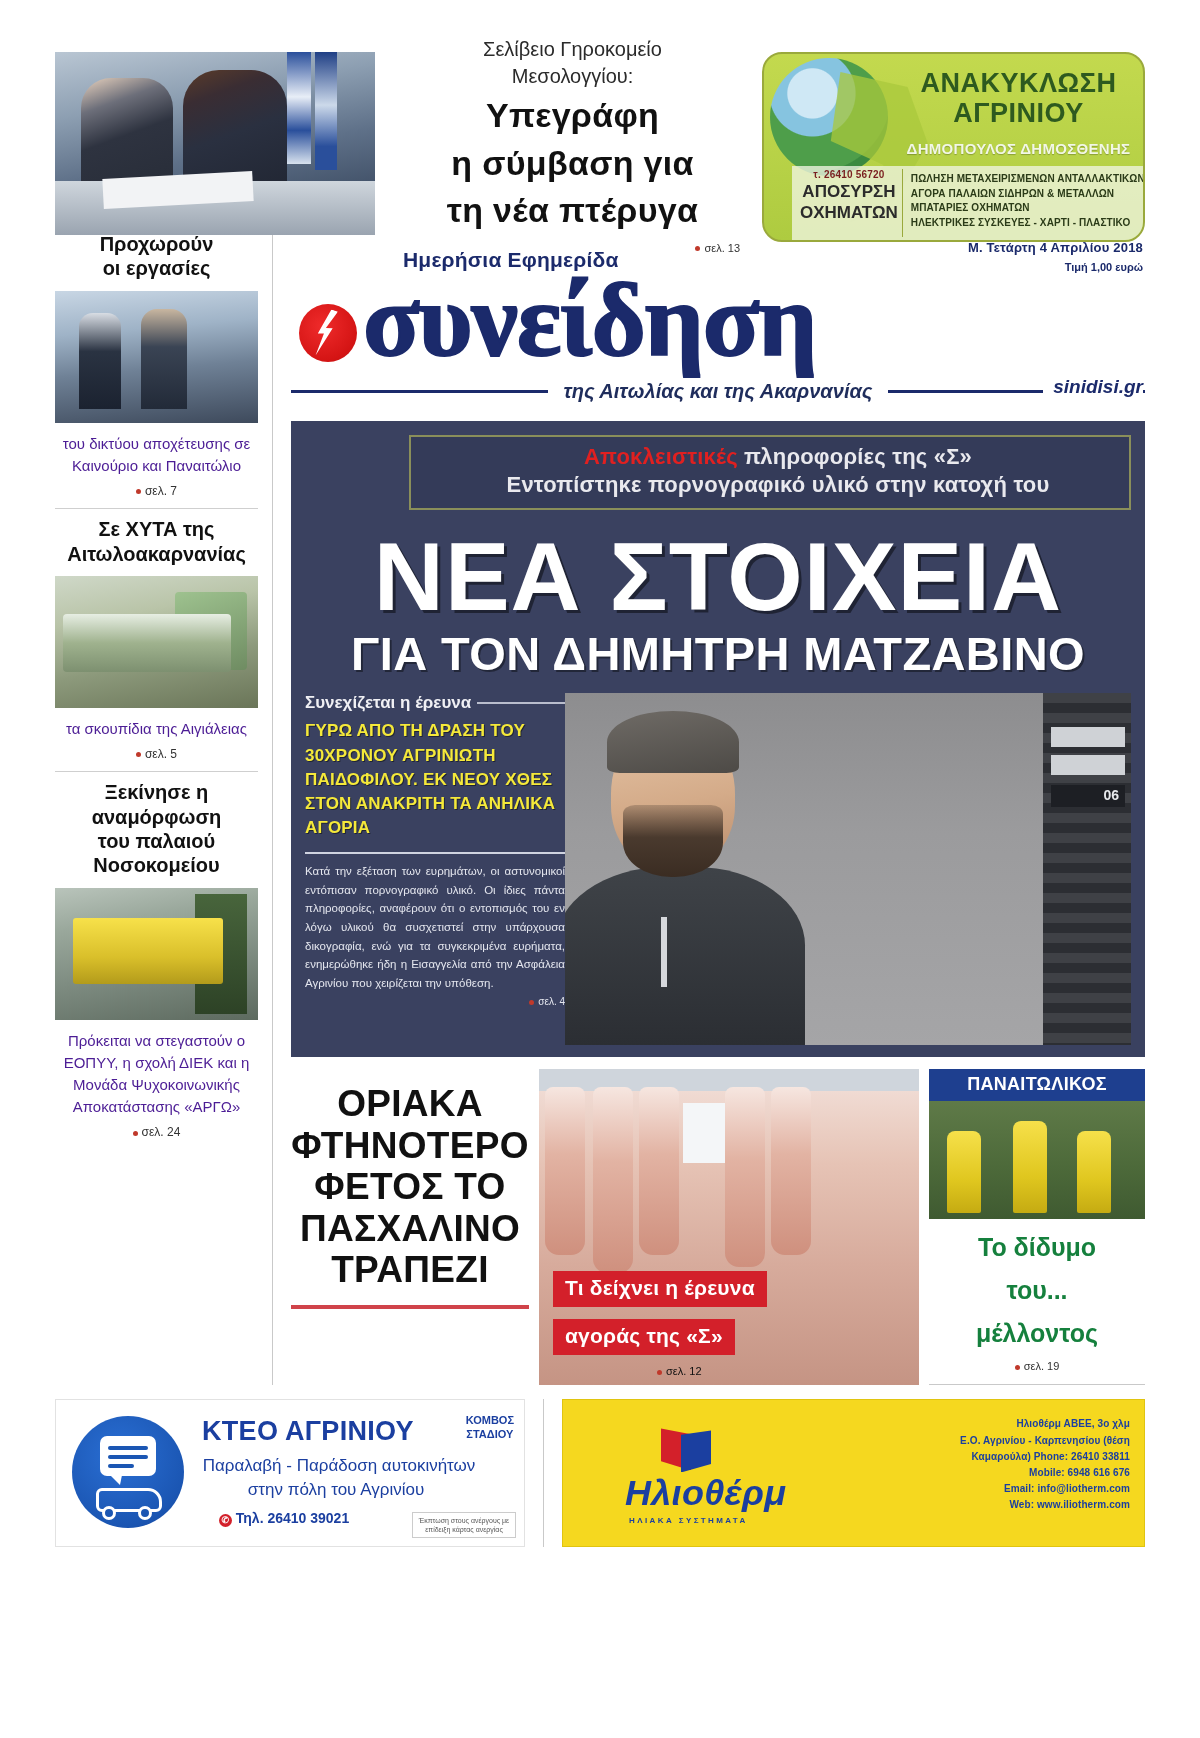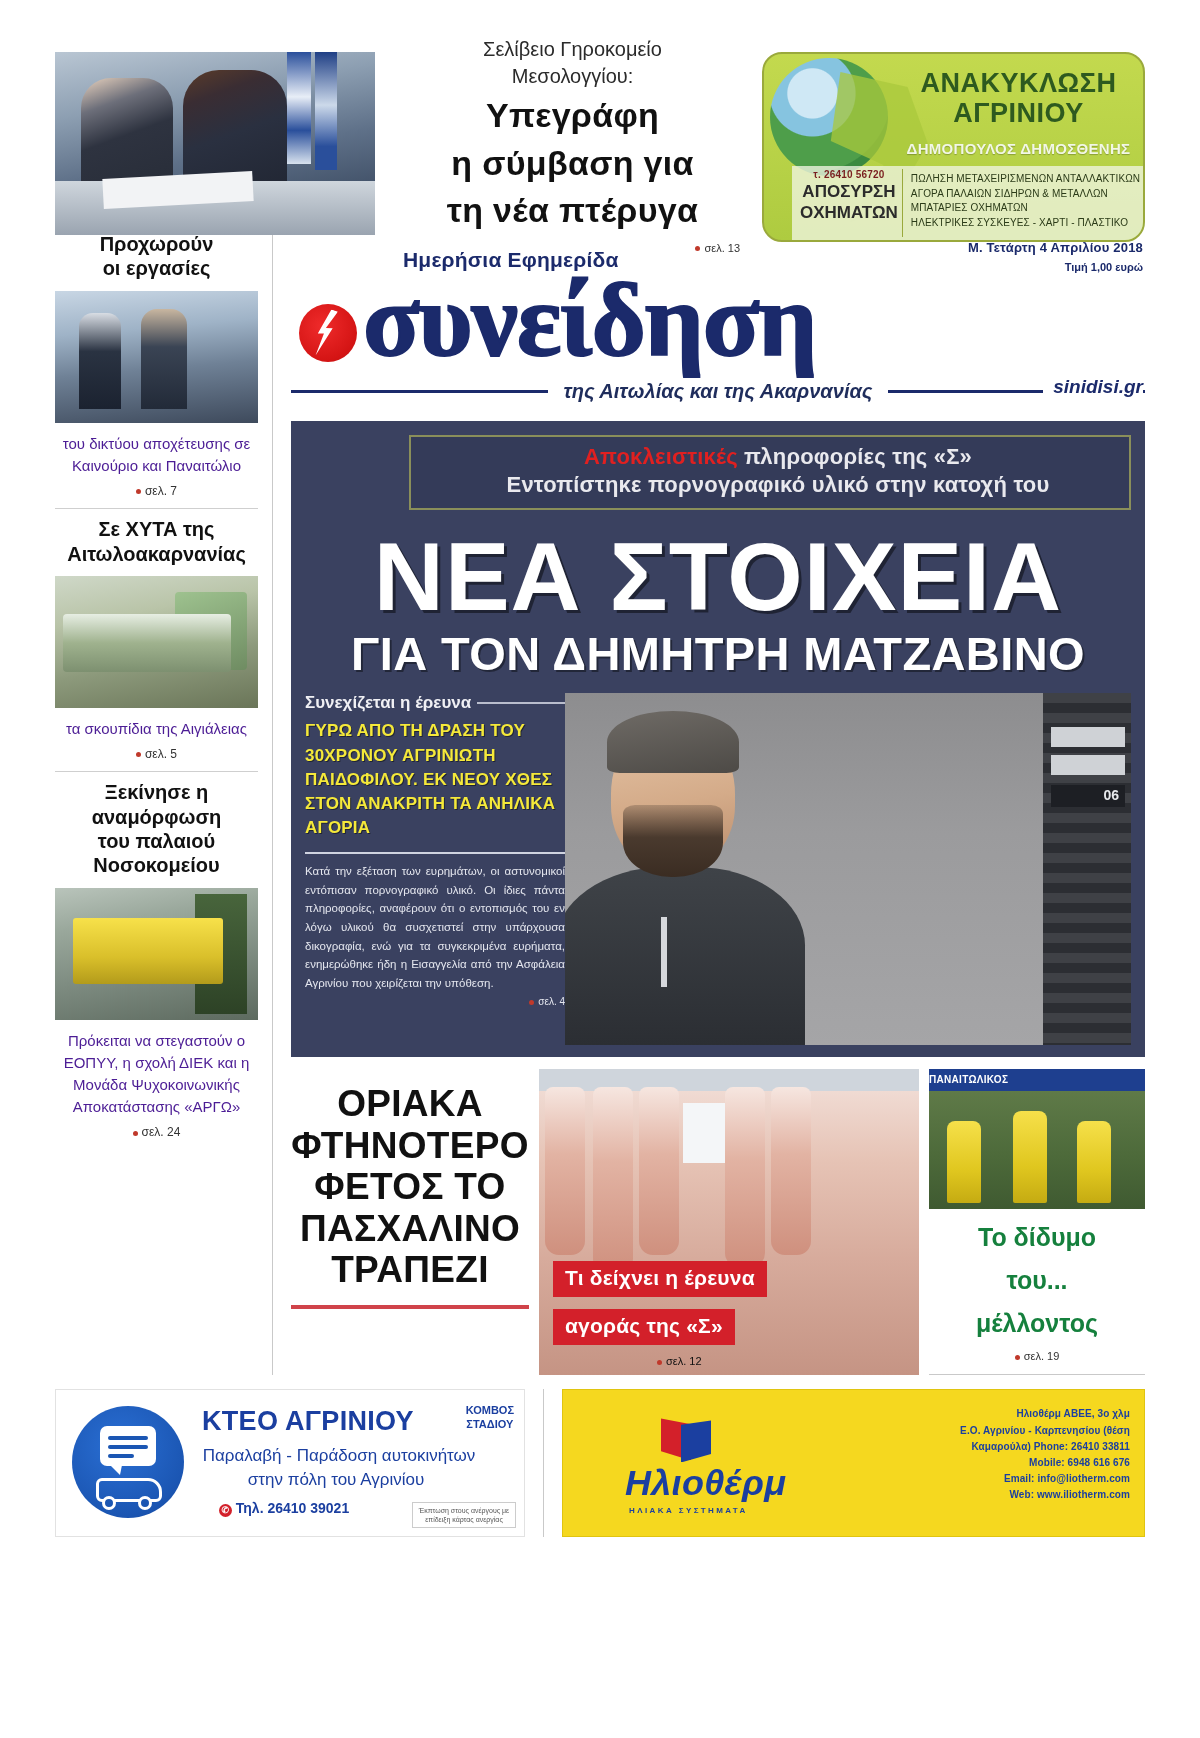--- a/index.html
+++ b/index.html
@@ -82,21 +82,21 @@
     text-shadow: 0 1px 1px rgba(0,0,0,.25);
   }
   .ra-bottom {
     position:absolute; left:0; right:0; bottom:0; height:74px;
     background: rgba(240,245,225,.78); display:flex; padding: 3px 6px 3px 8px; margin-left: 28px;
   }
   .ra-left { width: 122px; text-align:center; border-right: 1px solid #9aa93c; padding-right:4px;}
   .ra-phone { font-size: 10px; font-weight:700; color:#7a1f1f; letter-spacing:.2px;}
   .ra-apo { font-size: 17px; font-weight:700; color:#2b2b2b; line-height:1.05; margin-top:3px;}
   .ra-right { flex:1; padding-left:8px; padding-top:3px;}
-  .ra-li { font-size: 10px; font-weight:400; color:#2b3b18; line-height:1.45; letter-spacing:.1px; white-space: nowrap;}
+  .ra-li { font-size: 10px; font-weight:700; color:#2b3b18; line-height:1.45; letter-spacing:.1px; white-space: nowrap;}
 
   
   .main-grid { display: flex; padding: 0 55px; }
   .left-col { width: 218px; flex-shrink:0; border-right: 1px solid #c9c9c9; padding-right: 14px; }
   .right-col { flex: 1; padding-left: 18px; }
 
   
   .sb-block { text-align:center; padding-bottom: 10px; margin-bottom: 8px; border-bottom: 1px solid #cfcfcf; }
   .sb-block:last-child { border-bottom: none; }
   .sb-head { font-size: 20px; font-weight: 700; color:#111; line-height:1.22; margin-bottom: 10px;}
@@ -241,21 +241,21 @@
   .tz-mid .tag { position:absolute; left:144px; top:34px; width:52px; height:60px; background:#f4f6f8; }
   .tz-mid .lbl1, .tz-mid .lbl2 {
     position:absolute; background:#d3202a; color:#fff; font-weight:700;
     font-size: 21px; padding: 5px 12px 7px 12px; letter-spacing:.2px;
   }
   .tz-mid .lbl1 { left: 14px; bottom: 78px; }
   .tz-mid .lbl2 { left: 14px; bottom: 30px; }
   .tz-mid .tref { position:absolute; left: 118px; bottom: 8px; color:#111; font-size: 11px;}
   .tz-right { width: 216px; flex-shrink:0; }
   .tz-right .bar {
-    background:#1e3f8f; color:#fff; font-size: 10px; font-weight:700;
+    background:#1e3f8f; color:#fff; text-align:center; font-size: 18px; font-weight:700;
     padding: 5px 0 6px 0; letter-spacing:.3px;
   }
   .tz-right .pic {
     height: 118px; position:relative; overflow:hidden;
     background: linear-gradient(180deg,#5f7a48 0%,#4d6a3a 55%,#3f5a31 100%);
   }
   .tz-right .pic .p1,.tz-right .pic .p2,.tz-right .pic .p3 {
     position:absolute; bottom: 6px; width: 34px; height: 82px; border-radius: 8px 8px 2px 2px;
     background: linear-gradient(180deg,#f6e04a 0%,#e0c71f 60%,#c5ab12 100%);
   }

